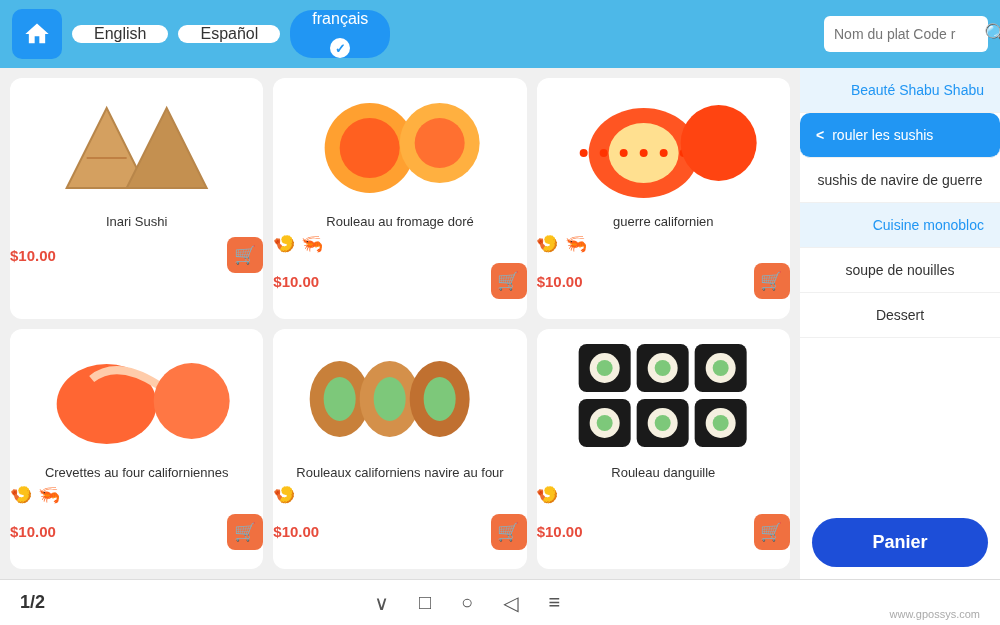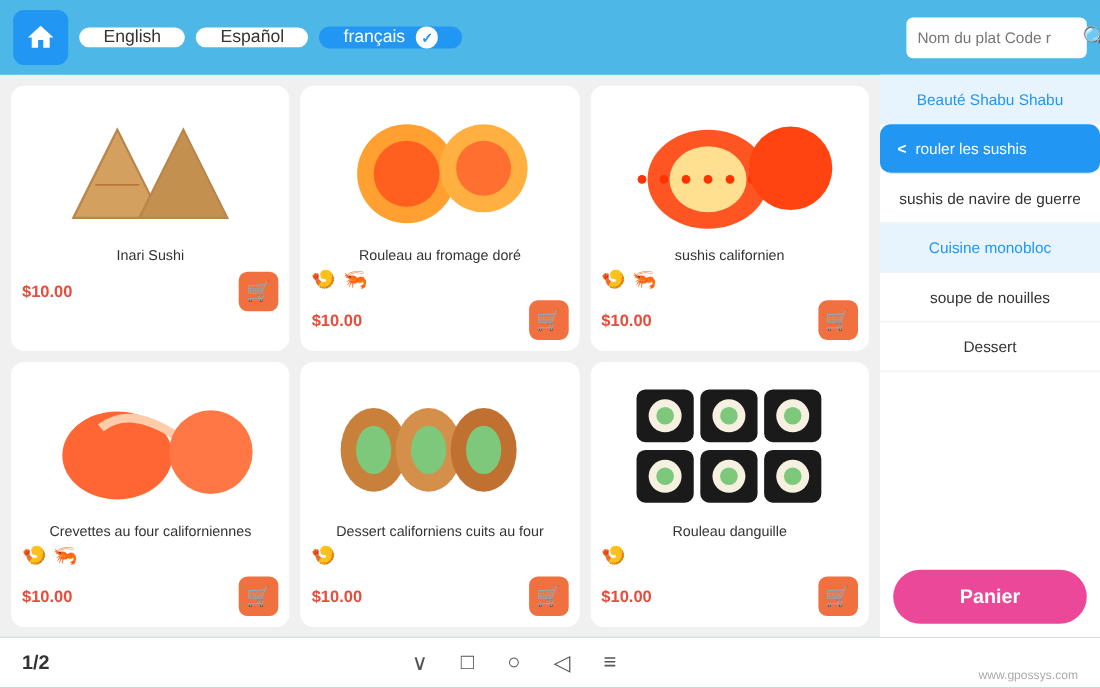--- a/index.html
+++ b/index.html
@@ -25,21 +25,21 @@
     .home-btn svg { width: 28px; height: 28px; fill: white; }
     .lang-btn {
       padding: 0 22px;
       border-radius: 22px;
       border: none;
       font-size: 16px;
       cursor: pointer;
       font-weight: 500;
     }
     .lang-btn.inactive { background: white; color: #333; }
-    .lang-btn.active { background: #2196f3; color: white; display: flex; align-items: center; gap: 10px; }
+    .lang-btn.active { background: #2196f3; color: white; display: flex; align-items: center; gap: 10px; flex-direction: column; }
     .check-circle {
       width: 20px; height: 20px; border-radius: 50%; background: white;
       display: flex; align-items: center; justify-content: center;
     }
     .check-circle::after { content: '✓'; color: #2196f3; font-size: 13px; font-weight: bold; }
     .search-bar {
       margin-left: auto;
       display: flex; align-items: center;
       background: white;
       border-radius: 6px;
@@ -64,21 +64,20 @@
       padding: 10px;
       display: grid;
       grid-template-columns: repeat(3, 1fr);
       grid-template-rows: repeat(2, 1fr);
       gap: 10px;
       overflow: hidden;
     }
     .product-card {
       background: white;
       border-radius: 12px;
-      padding: 10px;
       display: flex; flex-direction: column;
       align-items: center;
       position: relative;
     }
     .product-img {
       width: 100%; height: 130px;
       display: flex; align-items: center; justify-content: center;
       overflow: hidden;
     }
     .product-img svg, .product-img canvas { width: 100%; height: 100%; }
@@ -116,25 +115,25 @@
       position: relative;
     }
     .sidebar-item.active {
       background: #2196f3; color: white;
       display: flex; align-items: center; gap: 8px; border-radius: 10px;
     }
     .sidebar-item.active::before {
       content: '<';
       font-weight: bold;
     }
-    .sidebar-item.highlight { background: #e8f4fd; color: #2196f3; text-align: center; font-weight: 500; }
+    .sidebar-item.highlight { background: #e8f4fd; color: #2196f3; text-align: right; font-weight: 500; }
     .sidebar-item.center { text-align: center; }
     .panier-btn {
       margin: auto 12px 12px;
-      background: #ec4899;
+      background: #1d4ed8;
       border: none; border-radius: 28px;
       padding: 14px;
       color: white; font-size: 18px; font-weight: bold;
       cursor: pointer; width: calc(100% - 24px);
     }
 
     
     .bottom-bar {
       height: 46px;
       background: white;
@@ -213,21 +212,21 @@
             <circle cx="40" cy="75" r="4" fill="#ff3300"></circle>
             <circle cx="60" cy="75" r="4" fill="#ff3300"></circle>
             <circle cx="80" cy="75" r="4" fill="#ff3300"></circle>
             <circle cx="100" cy="75" r="4" fill="#ff3300"></circle>
             <circle cx="120" cy="75" r="4" fill="#ff3300"></circle>
             <circle cx="140" cy="75" r="4" fill="#ff3300"></circle>
             <circle cx="160" cy="75" r="4" fill="#ff3300"></circle>
             <ellipse cx="155" cy="65" rx="38" ry="38" fill="#ff4411"></ellipse>
           </svg>
         </div>
-        <div class="product-name">sushis californien</div>
+        <div class="product-name">guerre californien</div>
         <div class="product-icons">
           <span class="product-icon">🍤</span>
           <span class="product-icon">🦐</span>
         </div>
         <div class="product-footer">
           <span class="price">$10.00</span>
           <button class="cart-btn">🛒</button>
         </div>
       </div>
       <div class="product-card">
@@ -252,21 +251,21 @@
         <div class="product-img">
           <svg viewBox="0 0 200 130" width="100%" height="120px">
             <ellipse cx="40" cy="70" rx="30" ry="38" fill="#c8803a"></ellipse>
             <ellipse cx="40" cy="70" rx="16" ry="22" fill="#7dc87a"></ellipse>
             <ellipse cx="90" cy="70" rx="30" ry="38" fill="#d4904a"></ellipse>
             <ellipse cx="90" cy="70" rx="16" ry="22" fill="#7dc87a"></ellipse>
             <ellipse cx="140" cy="70" rx="30" ry="38" fill="#c07030"></ellipse>
             <ellipse cx="140" cy="70" rx="16" ry="22" fill="#7dc87a"></ellipse>
           </svg>
         </div>
-        <div class="product-name">Dessert californiens cuits au four</div>
+        <div class="product-name">Rouleaux californiens navire au four</div>
         <div class="product-icons">
           <span class="product-icon">🍤</span>
         </div>
         <div class="product-footer">
           <span class="price">$10.00</span>
           <button class="cart-btn">🛒</button>
         </div>
       </div>
       <div class="product-card">
         <div class="product-img">

